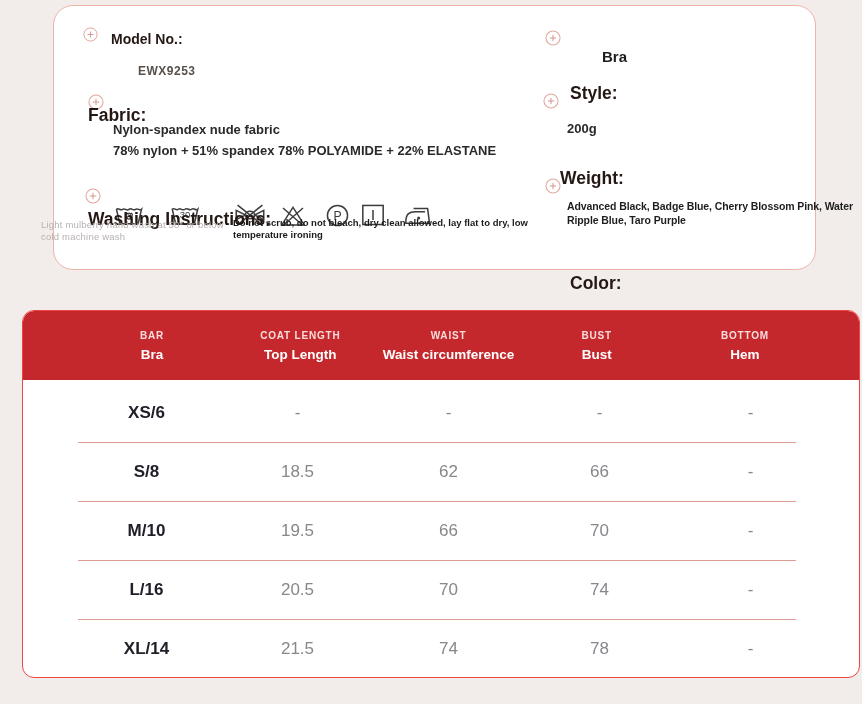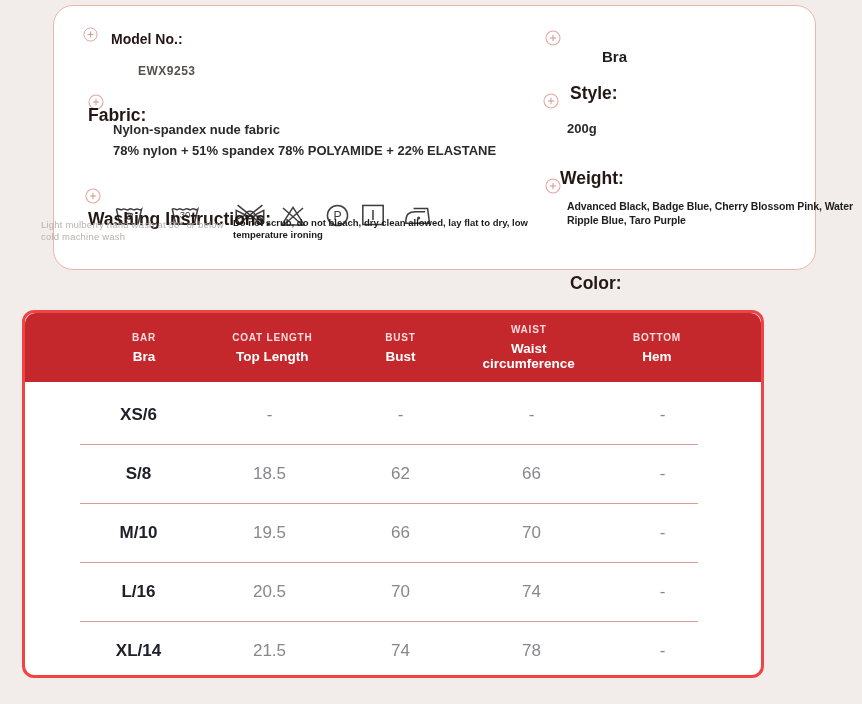--- a/index.html
+++ b/index.html
@@ -30,22 +30,22 @@
 
   .gray-note { font-size:9.5px; color:#b7b2b0; width:202px; line-height:11.5px; letter-spacing:.2px; z-index:3; }
   .black-note { font-size:9.5px; font-weight:700; color:#1c1c1c; width:300px; line-height:12px; z-index:3; }
 
   .disclaimer { position:absolute; left:0; right:0; top:246px; text-align:center; }
   .disclaimer span { display:inline-block; transform:scaleX(.93); transform-origin:center;
     font-size:12.5px; font-weight:700; color:#e6121b; white-space:nowrap; letter-spacing:-0.2px; }
 
   
   .size-table {
-    position:absolute; left:22px; top:310px; width:742px; height:368px;
-    background:#ffffff; border:3px solid #ef4444; border-radius:12px; overflow:hidden;
+    position:absolute; left:22px; top:310px; width:838px; height:368px;
+    background:#ffffff; border:1px solid #ef4444; border-radius:12px; overflow:hidden;
   }
   .table-header {
     height:69px; background:#c5282c; border-radius:11px 11px 0 0;
     display:flex; align-items:center; padding:0 40px 0 55px;
   }
   .th-col { flex:1; text-align:center; }
   .th-top { font-size:10px; font-weight:600; color:rgba(255,235,235,.92); letter-spacing:.8px; margin-bottom:6px; }
   .th-bottom { font-size:13.5px; font-weight:700; color:#ffffff; }
 
   .table-body { padding-top:4px; }
@@ -171,26 +171,26 @@
     <div class="table-header">
       <div class="th-col">
         <div class="th-top">BAR</div>
         <div class="th-bottom">Bra</div>
       </div>
       <div class="th-col">
         <div class="th-top">COAT LENGTH</div>
         <div class="th-bottom">Top Length</div>
       </div>
       <div class="th-col">
+        <div class="th-top">WAIST</div>
+        <div class="th-bottom">Waist circumference</div>
+      </div>
+      <div class="th-col">
         <div class="th-top">BUST</div>
         <div class="th-bottom">Bust</div>
-      </div>
-      <div class="th-col">
-        <div class="th-top">WAIST</div>
-        <div class="th-bottom">Waist circumference</div>
       </div>
       <div class="th-col">
         <div class="th-top">BOTTOM</div>
         <div class="th-bottom">Hem</div>
       </div>
     </div>
 
     <div class="table-body">
 
       <div class="t-row">

